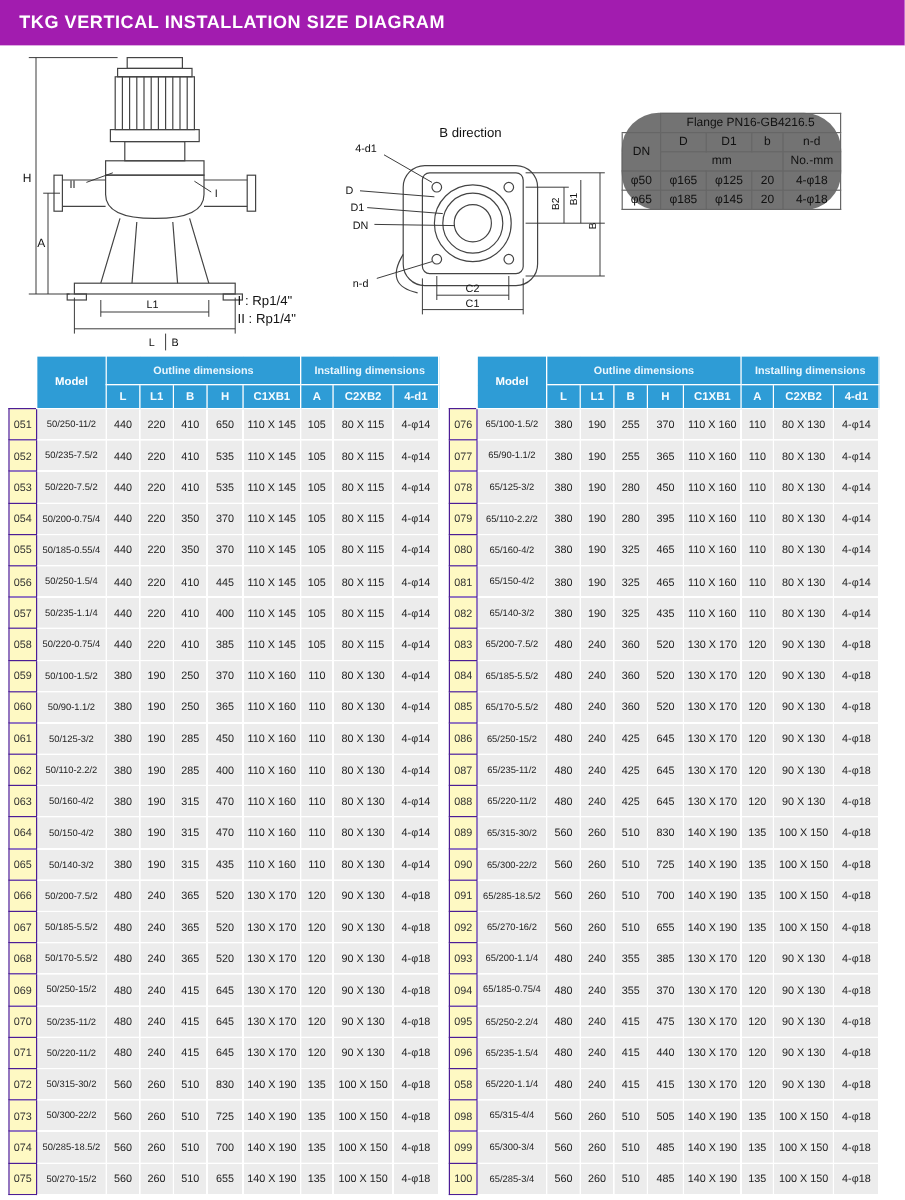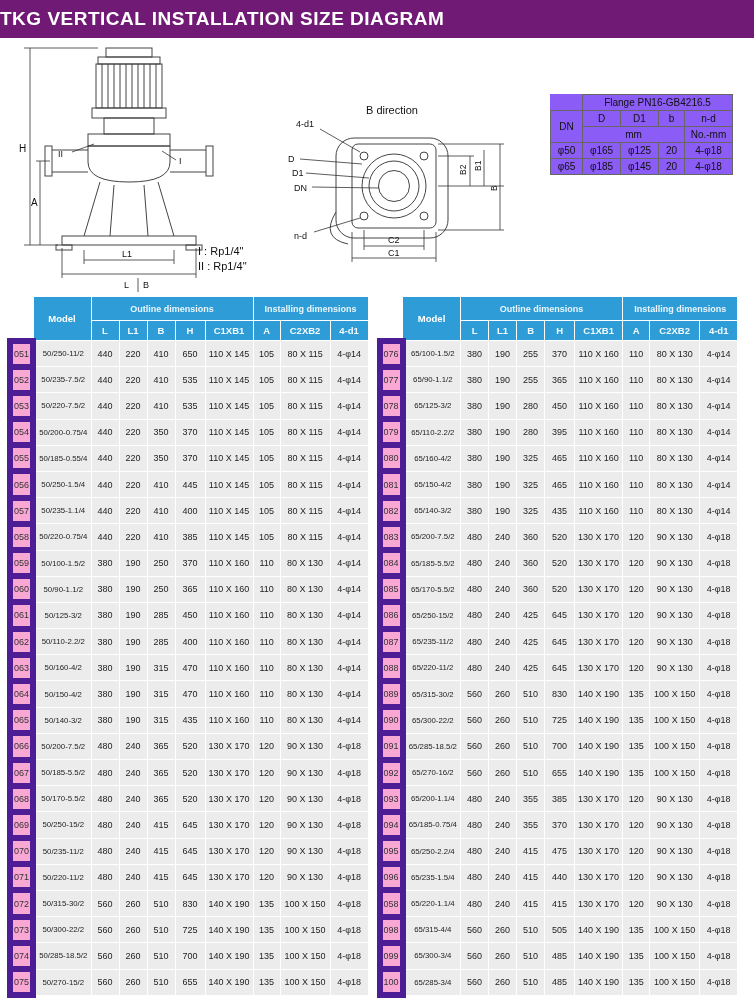--- a/index.html
+++ b/index.html
@@ -1,31 +1,31 @@
 <!DOCTYPE html>
 <html><head>
 <meta charset="utf-8">
 <style>
   * { box-sizing: border-box; }
   html,body { margin:0; padding:0; background:#fff; }
   body { width:754px; font-family:"Liberation Sans", sans-serif; color:#222; }
 
   .banner {
-    background:#701a75; color:#fff; height:38px; line-height:38px;
-    font-size:19px; font-weight:bold; padding-left:0; letter-spacing:.5px;
+    background:#a21caf; color:#fff; height:38px; line-height:38px;
+    font-size:15px; font-weight:bold; padding-left:16px; letter-spacing:.5px;
   }
 
   .diagram { position:relative; height:256px; background:#fff; overflow:hidden; }
   .pump-svg { position:absolute; left:14px; top:6px; }
   .bview-svg { position:absolute; left:248px; top:62px; }
   .notes { position:absolute; left:198px; top:206px; font-size:11px; line-height:15px; color:#111; }
 
   table.flange {
-    position:absolute; left:550px; top:56px; border-collapse:collapse;
-    font-size:10px; background:#8b5cf6;
+    position:absolute; left:518px; top:56px; border-collapse:collapse;
+    font-size:10px; background:#737373;border-radius:31px;
   }
   .flange th, .flange td {
     border:1px solid #666; padding:1px 3px; text-align:center; font-weight:normal;
     height:16px; color:#111;
   }
   .flange .title { border-bottom:1px solid #666; }
   .flange .blankcell { border:none; border-right:1px solid #666; border-bottom:1px solid #666; }
 
   .tables { display:flex; gap:8px; padding:0 7px; margin-top:2px; }
   table.spec { border-collapse:collapse; table-layout:fixed; width:358px; }
@@ -34,21 +34,21 @@
     font-weight:bold; padding:0; text-align:center;
   }
   .spec .grp { font-size:9px; color:#eaf6fd; height:24px; }
   .spec .model-h { font-size:9.5px; }
   .spec th.sub { font-size:9.5px; height:20px; color:#f4fbff; }
   .spec th.corner { background:#fff; border:none; }
   .spec tbody td {
     background:#ececec; border:1px solid #fff; height:26.2px;
     text-align:center; font-size:9px; color:#222; padding:0; overflow:hidden;
   }
-  .spec tbody td.num { background:#f9a8d4; border:6px solid #4c1d95; color:#333;text-align:center; }
+  .spec tbody td.num { background:#fef9c3; border:1px solid #4c1d95; color:#333;text-align:center; }
   .spec tbody td.model { font-size:7.8px; }
 
   svg text { font-family:"Liberation Sans", sans-serif; fill:#111; }
 </style>
 </head>
 <body>
 
 <div class="banner">TKG VERTICAL INSTALLATION SIZE DIAGRAM</div>
 
 <div class="diagram">

